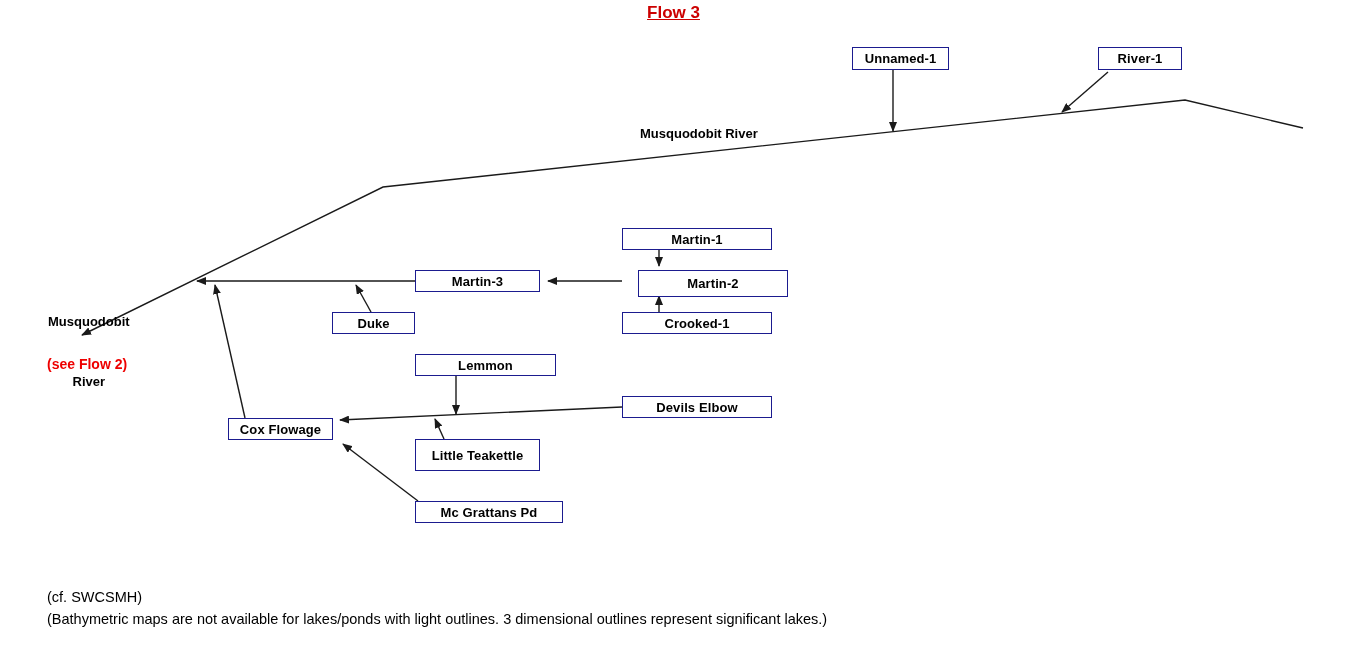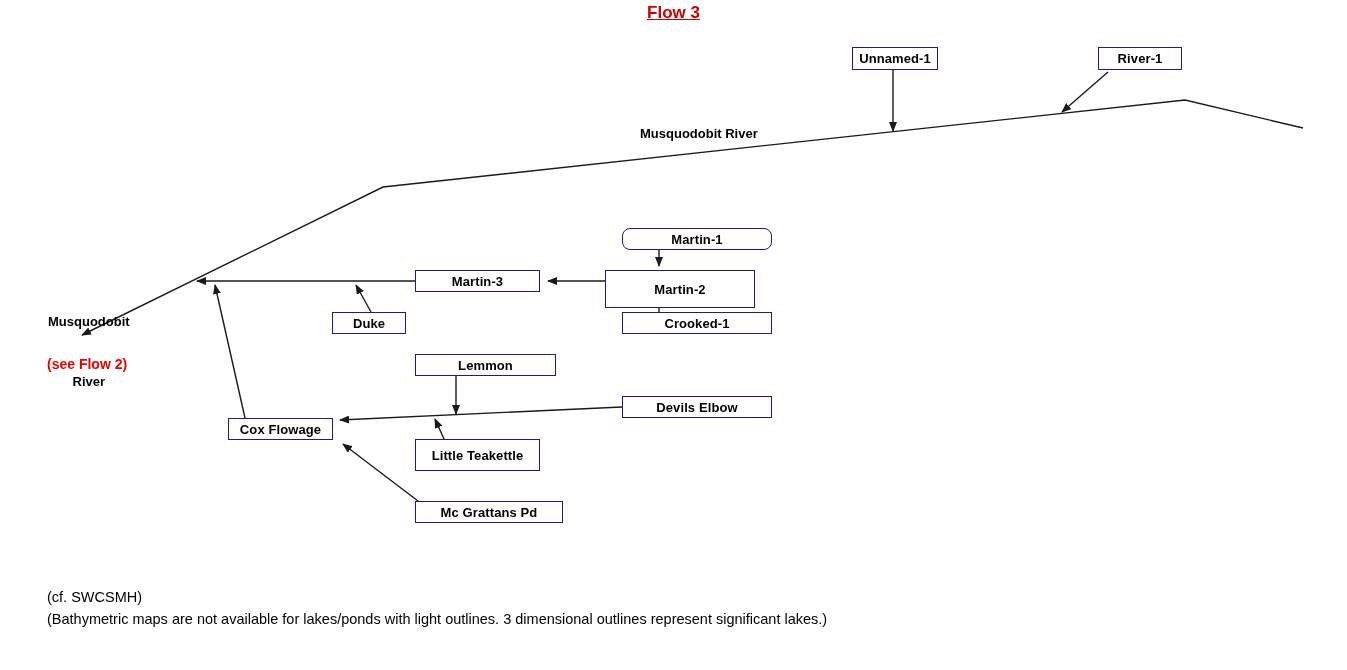--- a/index.html
+++ b/index.html
@@ -138,26 +138,26 @@
   <div class="free-label" id="river-label-main">Musquodobit River</div>
 
   <div class="free-label" id="river-label-left">
     <div>Musquodobit</div>
     <div>River</div>
   </div>
 
   <div id="see-flow2">(see Flow 2)</div>
 
   <div id="nodes-layer">
-      <div class="node" style="left: 852px; top: 47px; width: 86px; height: 23px; border-color: rgb(27, 27, 143);">Unnamed-1</div>
+      <div class="node" style="left: 852px; top: 47px; width: 97px; height: 23px; border-color: rgb(27, 27, 143);">Unnamed-1</div>
       <div class="node" style="left: 1098px; top: 47px; width: 84px; height: 23px; border-color: rgb(27, 27, 143);">River-1</div>
-      <div class="node" style="left: 622px; top: 228px; width: 150px; height: 22px; border-color: rgb(27, 27, 143); border-radius: 8px;">Martin-1</div>
+      <div class="node" style="left: 622px; top: 228px; width: 150px; height: 22px; border-color: rgb(27, 27, 143);">Martin-1</div>
       <div class="node" style="left: 415px; top: 270px; width: 125px; height: 22px; border-color: rgb(27, 27, 143);">Martin-3</div>
-      <div class="node" style="left: 605px; top: 270px; width: 150px; height: 38px; border-color: rgb(27, 27, 143);">Martin-2</div>
-      <div class="node" style="left: 332px; top: 312px; width: 74px; height: 22px; border-color: rgb(27, 27, 143);">Duke</div>
+      <div class="node" style="left: 638px; top: 270px; width: 150px; height: 27px; border-color: rgb(27, 27, 143);">Martin-2</div>
+      <div class="node" style="left: 332px; top: 312px; width: 83px; height: 22px; border-color: rgb(27, 27, 143);">Duke</div>
       <div class="node" style="left: 622px; top: 312px; width: 150px; height: 22px; border-color: rgb(27, 27, 143);">Crooked-1</div>
       <div class="node" style="left: 415px; top: 354px; width: 141px; height: 22px; border-color: rgb(27, 27, 143); text-align: right;">Lemmon</div>
       <div class="node" style="left: 622px; top: 396px; width: 150px; height: 22px; border-color: rgb(27, 27, 143); text-align: center;">Devils Elbow</div>
       <div class="node" style="left: 228px; top: 418px; width: 105px; height: 22px; border-color: rgb(27, 27, 143);">Cox Flowage</div>
       <div class="node" style="left: 415px; top: 439px; width: 125px; height: 32px; border-color: rgb(27, 27, 143);">Little Teakettle</div>
       <div class="node" style="left: 415px; top: 501px; width: 148px; height: 22px; border-color: rgb(27, 27, 143);">Mc Grattans Pd</div>
     </div>
 
   <div id="footnotes">
       <div>(cf. SWCSMH)</div>

